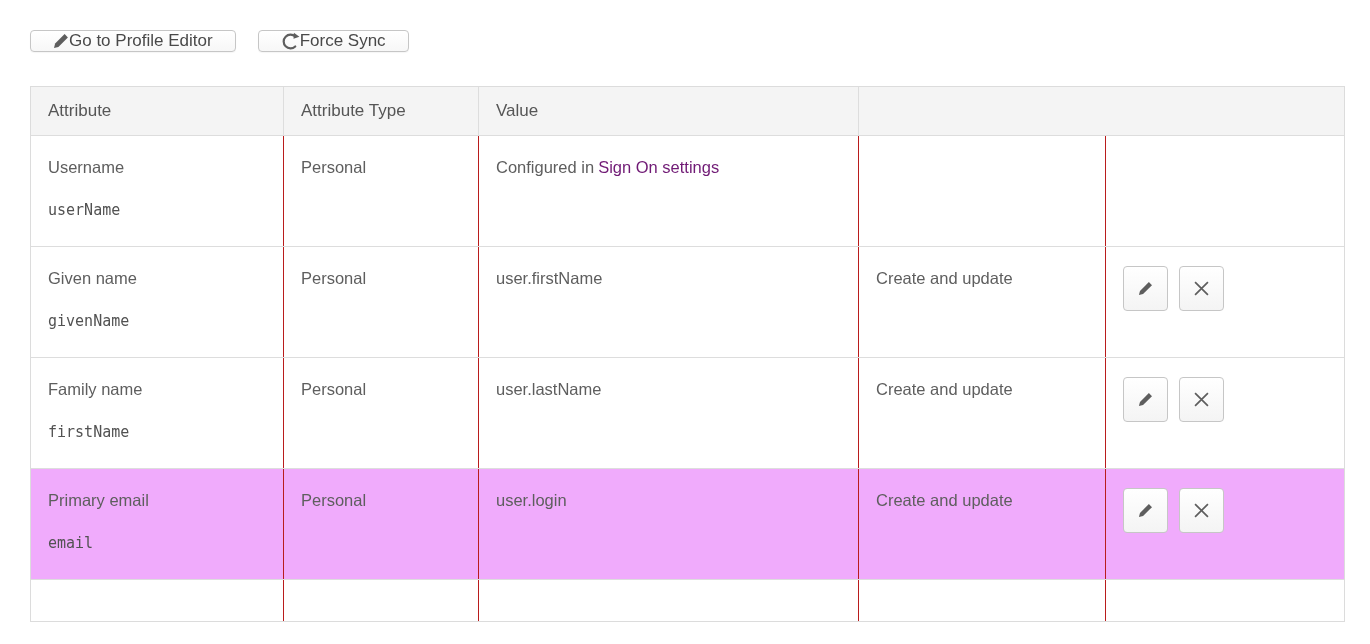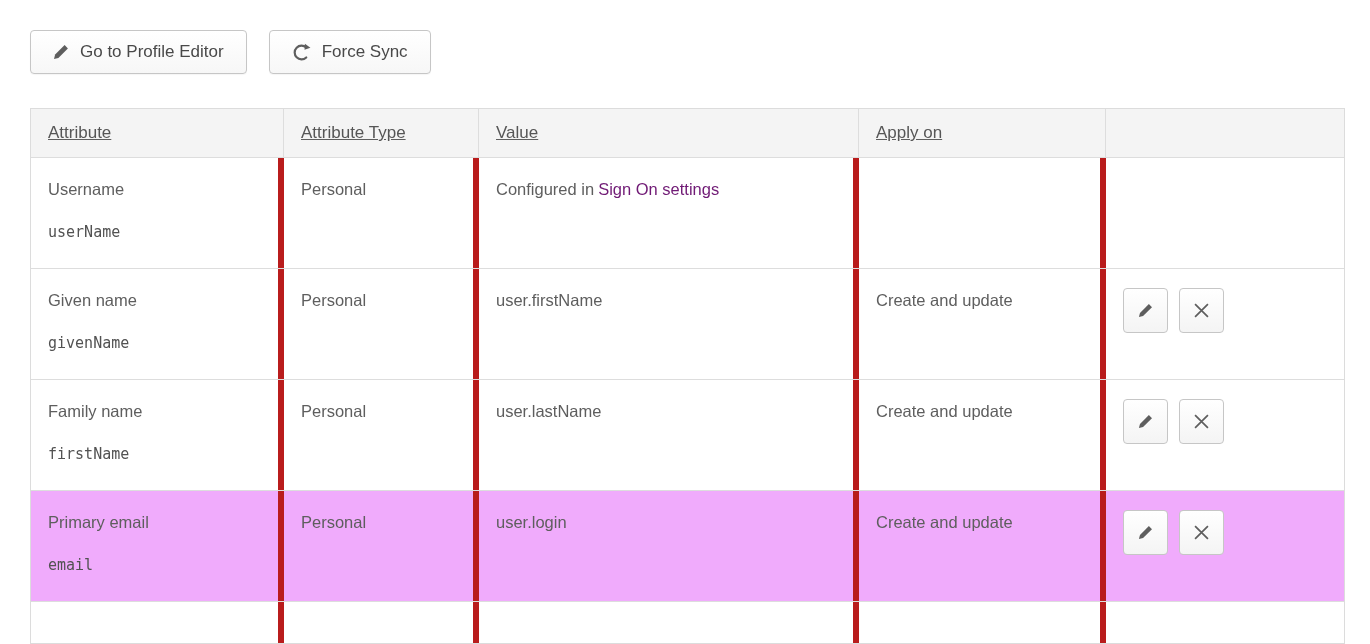--- a/index.html
+++ b/index.html
@@ -8,22 +8,22 @@
     overflow: hidden;
     background: #ffffff;
     font-family: "Liberation Sans", sans-serif;
     color: #5e5e5e;
   }
   .page { padding: 30px 0 0 30px; }
 
   
   .toolbar { display: flex; gap: 22px; margin-bottom: 34px; }
   .btn {
-    display: inline-flex; align-items: center; gap: 11px;
-    padding: 11px 22px;
+    display: inline-flex; align-items: center; gap: 0;
+    padding: 0 22px;
     font-family: "Liberation Sans", sans-serif;
     font-size: 17px; color: #494949;
     background: linear-gradient(#ffffff, #f7f7f7);
     border: 1px solid #c6c6c6; border-radius: 4px;
     box-shadow: 0 1px 1px rgba(0,0,0,0.04);
     cursor: pointer;
   }
   .btn .icon { display: inline-flex; align-items: center; }
 
   
@@ -32,36 +32,35 @@
     border: 1px solid #dcdcdc;
     background: #fff;
   }
   .thead, .tr {
     display: grid;
     grid-template-columns: 253px 195px 380px 247px 1fr;
   }
   .thead {
     background: #f4f4f4;
     height: 48px;
-    text-decoration: underline;
   }
   .th {
     display: flex; align-items: center;
     padding: 0 17px;
     font-size: 17px; color: #565656;
     border-right: 1px solid #ddd;
   }
   .th:last-child { border-right: none; }
   .tr { border-top: 1px solid #ddd; min-height: 111px; }
   .tr.partial { min-height: 42px; }
   .tr.hovered { background: #f0abfc; }
   .td {
     padding: 21px 17px 0 17px;
     font-size: 16.5px; color: #5e5e5e;
-    border-right: 6px solid #b91c1c;
+    border-right: 1px solid #b91c1c;
     line-height: 1.3;
   }
   .td:last-child { border-right: none; }
   .attr-label { margin-bottom: 23px; }
   .attr-name {
     font-family: "DejaVu Sans Mono", monospace;
     font-size: 15px; color: #525252;
   }
   .link { color: #701a75; text-decoration: none; margin-left: 4px; cursor: pointer; }
 
@@ -100,21 +99,20 @@
       <span>Force Sync</span>
     </button>
   </div>
 
   <div class="table">
 
     <div class="thead">
       <div class="th">Attribute</div>
       <div class="th">Attribute Type</div>
       <div class="th">Value</div>
-      <div class="th">Apply on</div>
       <div class="th"></div>
     </div>
 
     <div class="tr">
       <div class="td">
         <div class="attr-label">Username</div>
         <div class="attr-name">userName</div>
       </div>
       <div class="td">Personal</div>
       <div class="td">

